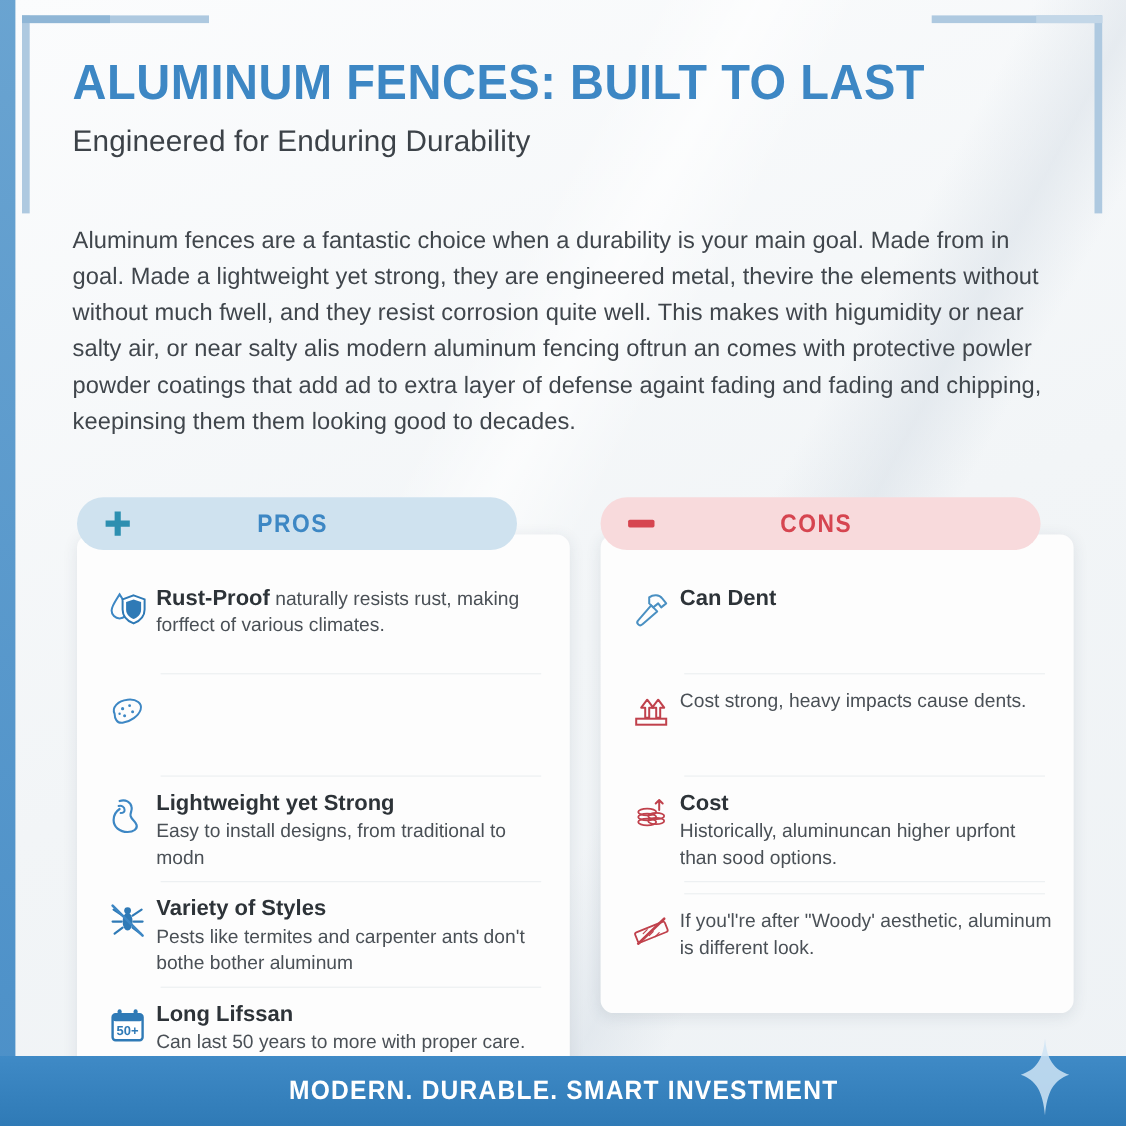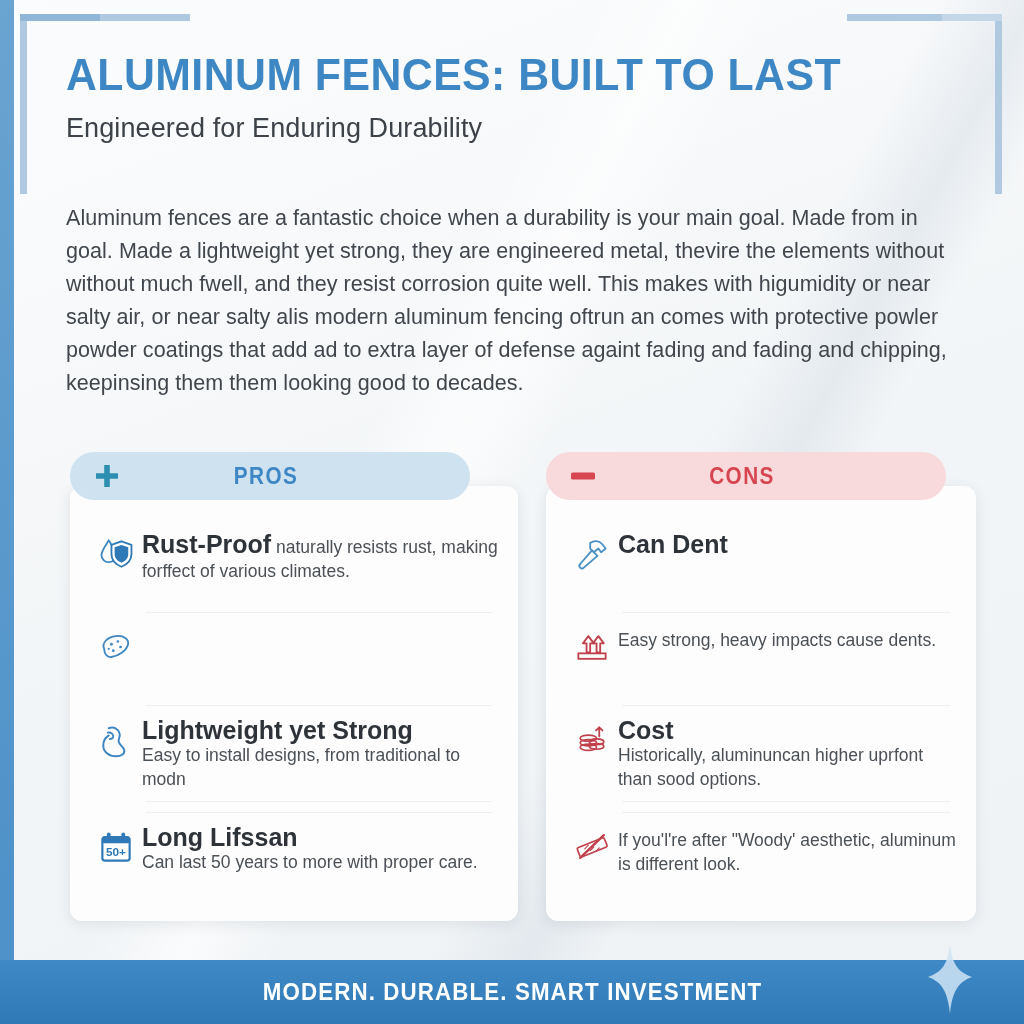--- a/index.html
+++ b/index.html
@@ -82,21 +82,21 @@
     position:absolute; top:34px; left:0; width:448px;
     background:#fdfdfd; border-radius:12px;
     box-shadow:0 3px 14px rgba(40,60,80,.10);
     padding:44px 20px 26px 20px;
   }
   .card-cons { width:430px; }
 
   .item { display:flex; align-items:flex-start; min-height:72px; }
   .item-icon { width:52px; flex:0 0 52px; padding-top:4px; display:flex; justify-content:center; }
   .item-text { flex:1; font-size:17.5px; line-height:24px; color:#4a5056; padding-top:2px; }
-  .item-title { font-weight:bold; color:#2d3338; font-size:25px; }
+  .item-title { font-weight:bold; color:#2d3338; font-size:20px; }
   .title-block { display:block; margin-bottom:1px; }
 
   .divider { height:1px; background:#eceff1; margin:10px 6px 10px 56px; }
 
   
   #footer {
     position:absolute; left:0; bottom:0; width:1024px; height:64px;
     background:linear-gradient(180deg,#3f8ac6,#2f7ab6);
     display:flex; align-items:center; justify-content:center;
   }
@@ -173,20 +173,33 @@
               <path d="M14 9 c6-2 11 1 12 6 1 4-2 6-1 9 1 4 5 5 6 9 1 4-3 7-9 7 -8 0-14-5-14-12 0-6 3-9 6-11" fill="none" stroke="#3d87c4" stroke-width="2.2" stroke-linecap="round"></path>
               <path d="M13 14 c3-1 6 1 6 4 0 2-2 3-4 3" fill="none" stroke="#3d87c4" stroke-width="2" stroke-linecap="round"></path>
             </svg>
           </span>
           <span class="item-text">
             <b class="item-title title-block">Lightweight yet Strong</b><span>Easy to install designs, from traditional to modn</span>
           </span>
         </div>
         <div class="divider"></div>
 
+        <div class="item">
+          <span class="item-icon">
+            <svg width="40" height="40" viewBox="0 0 44 44">
+              <ellipse cx="22" cy="24" rx="5" ry="9" fill="#2f7ab6"></ellipse>
+              <circle cx="22" cy="13" r="3.4" fill="#2f7ab6"></circle>
+              <path d="M17 18 L8 12 M27 18 L36 12 M16 24 L7 24 M28 24 L37 24 M17 30 L9 36 M27 30 L35 36" stroke="#2f7ab6" stroke-width="2.2" stroke-linecap="round"></path>
+              <path d="M7 8 L37 38" stroke="#3d87c4" stroke-width="2.6" stroke-linecap="round"></path>
+            </svg>
+          </span>
+          <span class="item-text">
+            <b class="item-title title-block">Variety of Styles</b><span>Pests like termites and carpenter ants don't bothe bother aluminum</span>
+          </span>
+        </div>
         <div class="divider"></div>
 
         <div class="item">
           <span class="item-icon">
             <svg width="40" height="40" viewBox="0 0 44 44">
               <rect x="7" y="11" width="30" height="26" rx="3" fill="#ffffff" stroke="#2f7ab6" stroke-width="2.4"></rect>
               <rect x="7" y="11" width="30" height="7" rx="3" fill="#2f7ab6"></rect>
               <rect x="12" y="6" width="4" height="8" rx="2" fill="#2f7ab6"></rect>
               <rect x="28" y="6" width="4" height="8" rx="2" fill="#2f7ab6"></rect>
               <text x="22" y="32" font-family="Liberation Sans, sans-serif" font-size="13" font-weight="bold" fill="#2f7ab6" text-anchor="middle">50+</text>
@@ -227,21 +240,21 @@
 
         <div class="item">
           <span class="item-icon">
             <svg width="40" height="40" viewBox="0 0 44 44">
               <path d="M16 28 V18 l-4 0 L18 10 l6 8 -4 0 v10 Z" fill="none" stroke="#c0414c" stroke-width="2" stroke-linejoin="round"></path>
               <path d="M27 28 V18 l-4 0 L29 10 l6 8 -4 0 v10 Z" fill="none" stroke="#c0414c" stroke-width="2" stroke-linejoin="round"></path>
               <rect x="7" y="29" width="30" height="6" fill="none" stroke="#c0414c" stroke-width="2"></rect>
             </svg>
           </span>
           <span class="item-text">
-            <b class="item-title"></b><span>Easy strong, heavy impacts  cause dents.</span>
+            <b class="item-title"></b><span>Cost strong, heavy impacts  cause dents.</span>
           </span>
         </div>
         <div class="divider"></div>
 
         <div class="item">
           <span class="item-icon">
             <svg width="40" height="40" viewBox="0 0 44 44">
               <ellipse cx="18" cy="20" rx="9" ry="3.4" fill="none" stroke="#c0414c" stroke-width="1.8"></ellipse>
               <ellipse cx="18" cy="25" rx="9" ry="3.4" fill="none" stroke="#c0414c" stroke-width="1.8"></ellipse>
               <ellipse cx="18" cy="30" rx="9" ry="3.4" fill="none" stroke="#c0414c" stroke-width="1.8"></ellipse>

